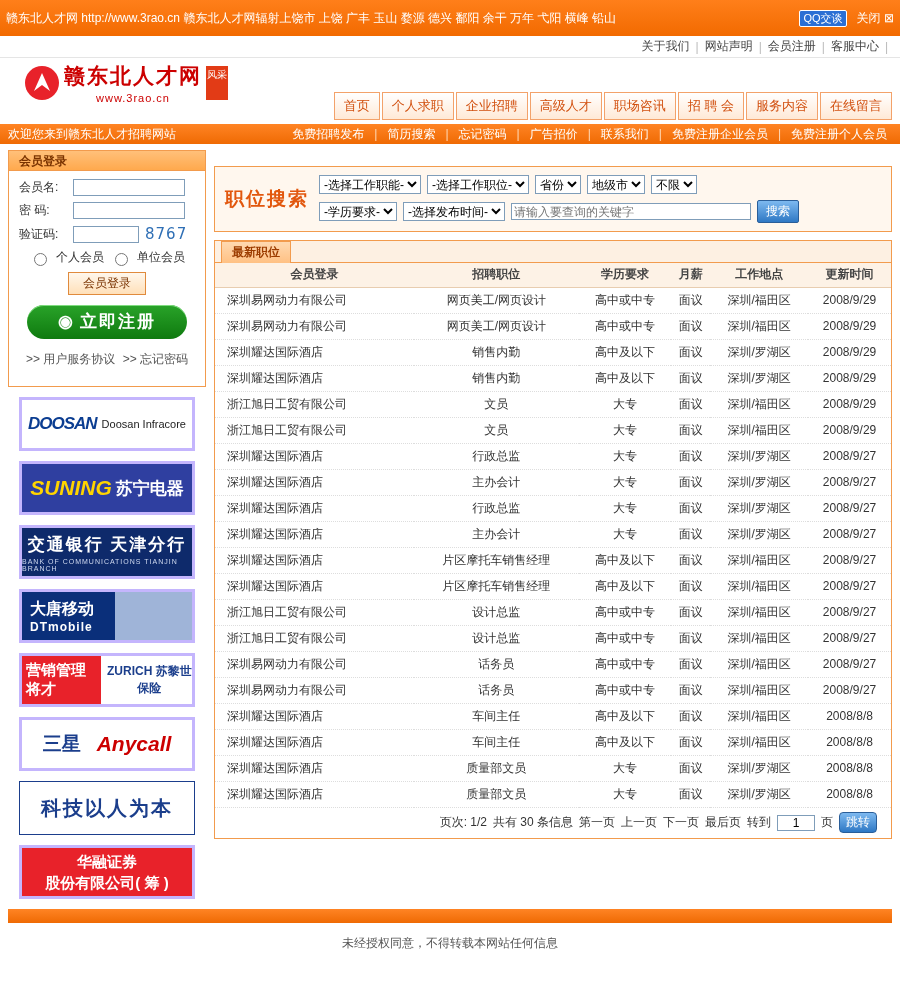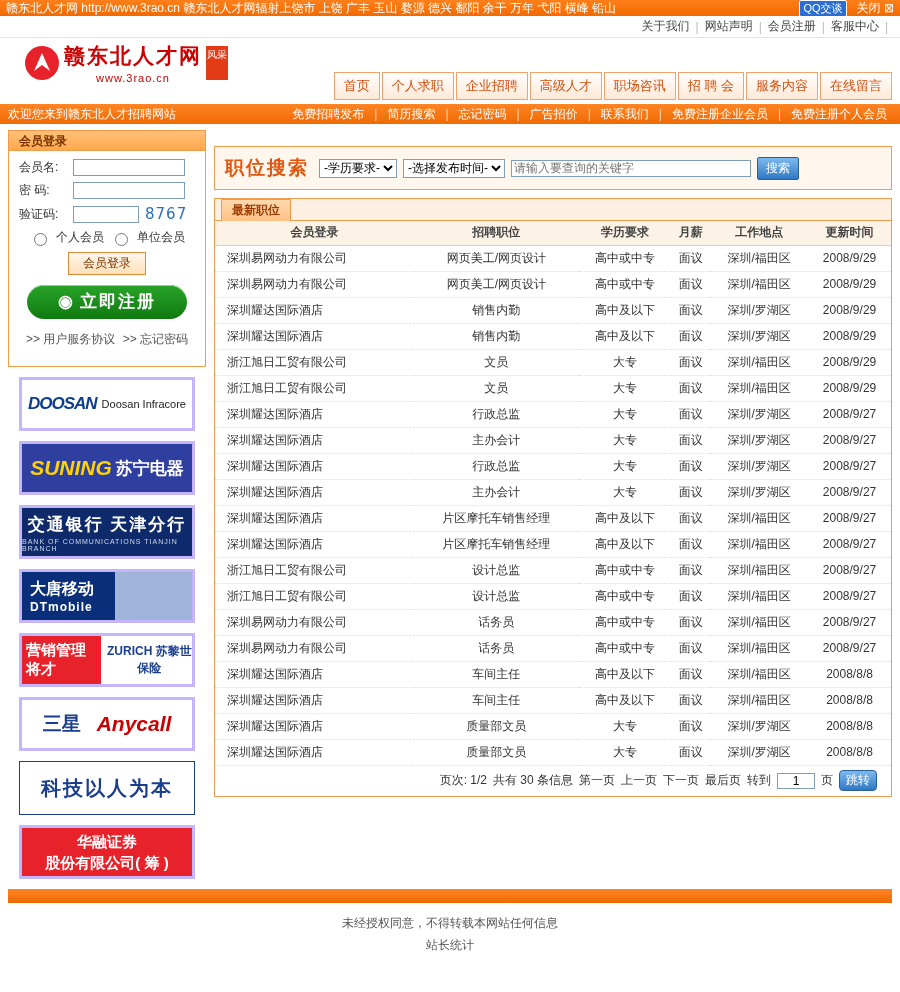--- a/index.html
+++ b/index.html
@@ -12,21 +12,21 @@
   }
   #page {
     width: 900px;
     height: 992px;
     position: relative;
     background: #fff;
     overflow: hidden;
   }
   
   .topbar {
-    height: 16px;
+    height: 36px;
     background: linear-gradient(#ff7f1a, #f26a00);
     color: #fff;
     display: flex;
     align-items: center;
     padding: 0 6px;
     font-size: 12px;
     white-space: nowrap;
     overflow: hidden;
   }
   .topbar .marquee-text { flex: 1; overflow: hidden; text-overflow: clip; }
@@ -501,20 +501,27 @@
         </div>
       </div>
     </div>
 
     <div class="right-col">
 
       <div class="searchpanel">
         <div class="sp-title">职位搜索</div>
         <div class="sp-fields">
           <div class="sp-row">
+            <select><option>-选择工作职能-</option></select>
+            <select><option>-选择工作职位-</option></select>
+            <select><option>省份</option></select>
+            <select><option>地级市</option></select>
+            <select><option>不限</option></select>
+          </div>
+          <div class="sp-row">
             <select><option>-学历要求-</option></select>
             <select><option>-选择发布时间-</option></select>
             <input class="kw" type="text" placeholder="请输入要查询的关键字" style="">
             <button class="btn-search">搜索</button>
           </div>
         </div>
       </div>
 
       <div class="listbox">
         <div class="tabrow">
@@ -707,16 +714,15 @@
           <button class="btn-go">跳转</button>
         </div>
       </div>
 
     </div>
   </div>
 
   <div class="footbar"></div>
   <div class="footer">
     <div>未经授权同意，不得转载本网站任何信息</div>
-    <div>站长统计</div>
   </div>
 
 </div>
 
 </body></html>

